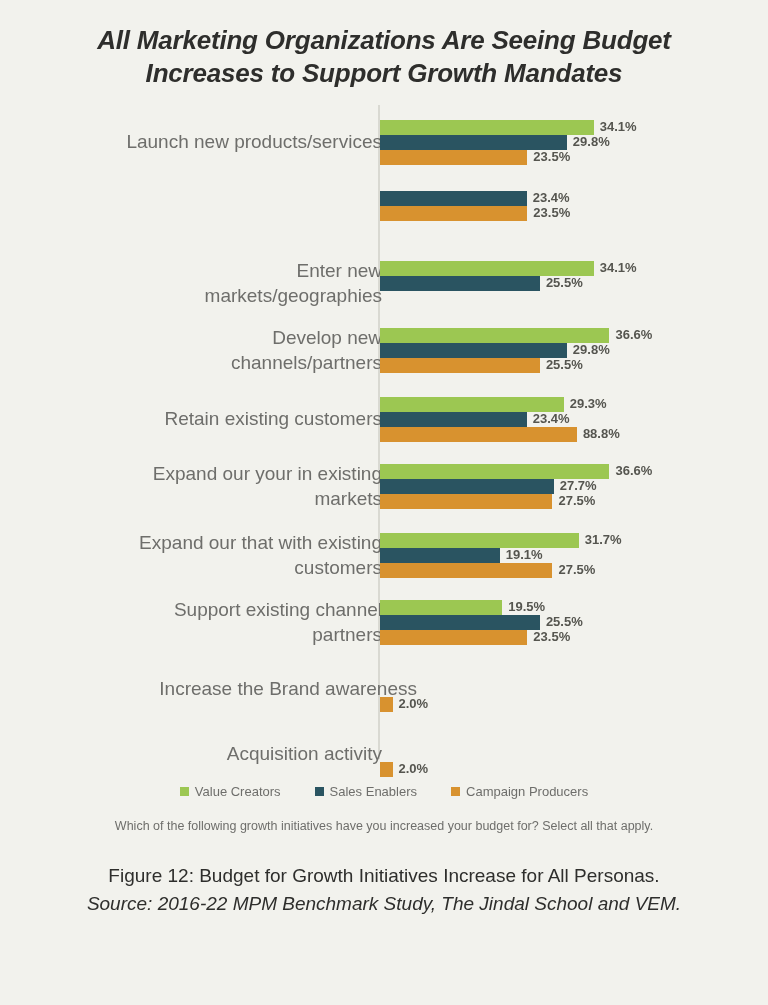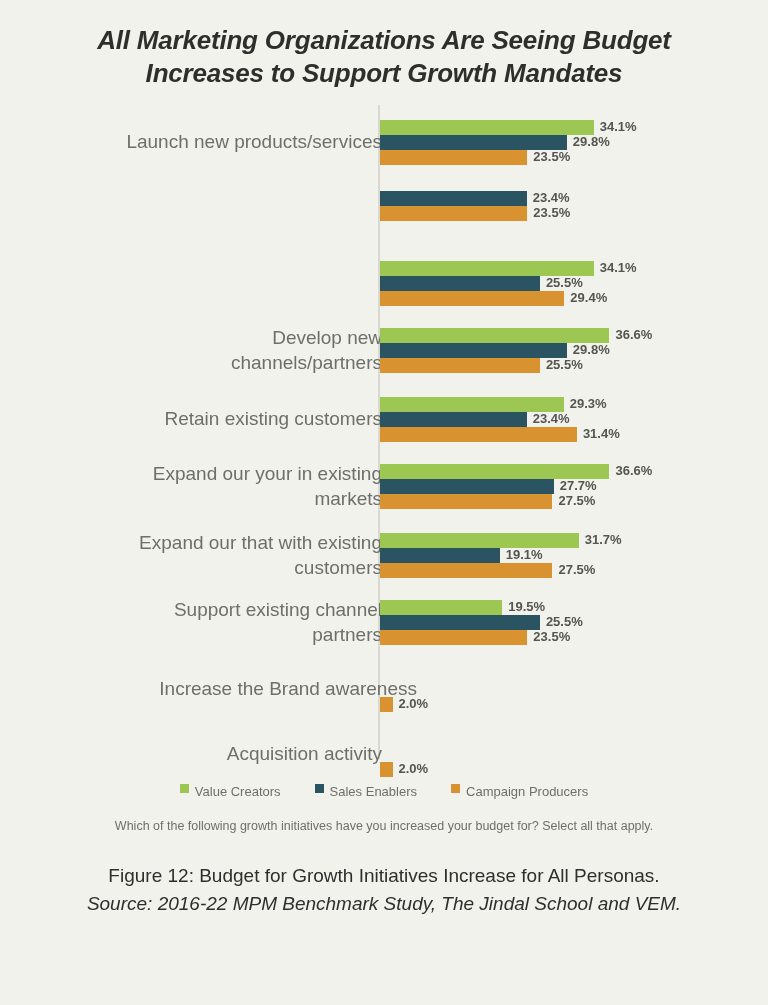--- a/index.html
+++ b/index.html
@@ -104,20 +104,21 @@
     top: 784px;
     width: 768px;
     display: flex;
     justify-content: center;
     gap: 34px;
     font-size: 13px;
     color: #6E6E6B;
   }
   .legend-item {
     display: flex;
+    align-items: center;
     gap: 6px;
   }
   .legend-swatch {
     width: 9px;
     height: 9px;
     display: inline-block;
   }
   .legend-swatch.green  { background: #9CC752; }
   .legend-swatch.teal   { background: #2A5461; }
   .legend-swatch.orange { background: #D8922F; }
@@ -177,33 +178,30 @@
             <div class="bar teal" style="width: 146.718px;"></div>
             <span class="bar-value" style="left: 152.718px;">23.4%</span>
           </div>
           <div class="bar-row">
             <div class="bar orange" style="width: 147.345px;"></div>
             <span class="bar-value" style="left: 153.345px;">23.5%</span>
           </div>
         </div>
       </div>
       <div class="group" style="top: 155px;">
+        <div class="cat-label">Enter new markets/geographies</div>
         <div class="bars">
           <div class="bar-row">
             <div class="bar green" style="width: 213.807px;"></div>
             <span class="bar-value" style="left: 219.807px;">34.1%</span>
           </div>
           <div class="bar-row">
             <div class="bar teal" style="width: 159.885px;"></div>
             <span class="bar-value" style="left: 165.885px;">25.5%</span>
           </div>
-          <div class="bar-row">
-            <div class="bar orange" style="width: 184.338px;"></div>
-            <span class="bar-value" style="left: 190.338px;">29.4%</span>
-          </div>
         </div>
       </div>
       <div class="group" style="top: 222px;">
         <div class="cat-label">Develop new channels/partners</div>
         <div class="bars">
           <div class="bar-row">
             <div class="bar green" style="width: 229.482px;"></div>
             <span class="bar-value" style="left: 235.482px;">36.6%</span>
           </div>
           <div class="bar-row">
@@ -222,21 +220,21 @@
           <div class="bar-row">
             <div class="bar green" style="width: 183.711px;"></div>
             <span class="bar-value" style="left: 189.711px;">29.3%</span>
           </div>
           <div class="bar-row">
             <div class="bar teal" style="width: 146.718px;"></div>
             <span class="bar-value" style="left: 152.718px;">23.4%</span>
           </div>
           <div class="bar-row">
             <div class="bar orange" style="width: 196.878px;"></div>
-            <span class="bar-value" style="left: 202.878px;">31.4%</span>
+            <span class="bar-value" style="left: 202.878px;">88.8%</span>
           </div>
         </div>
       </div>
       <div class="group" style="top: 358px;">
         <div class="cat-label">Expand our your in existing markets</div>
         <div class="bars">
           <div class="bar-row">
             <div class="bar green" style="width: 229.482px;"></div>
             <span class="bar-value" style="left: 235.482px;">36.6%</span>
           </div>

